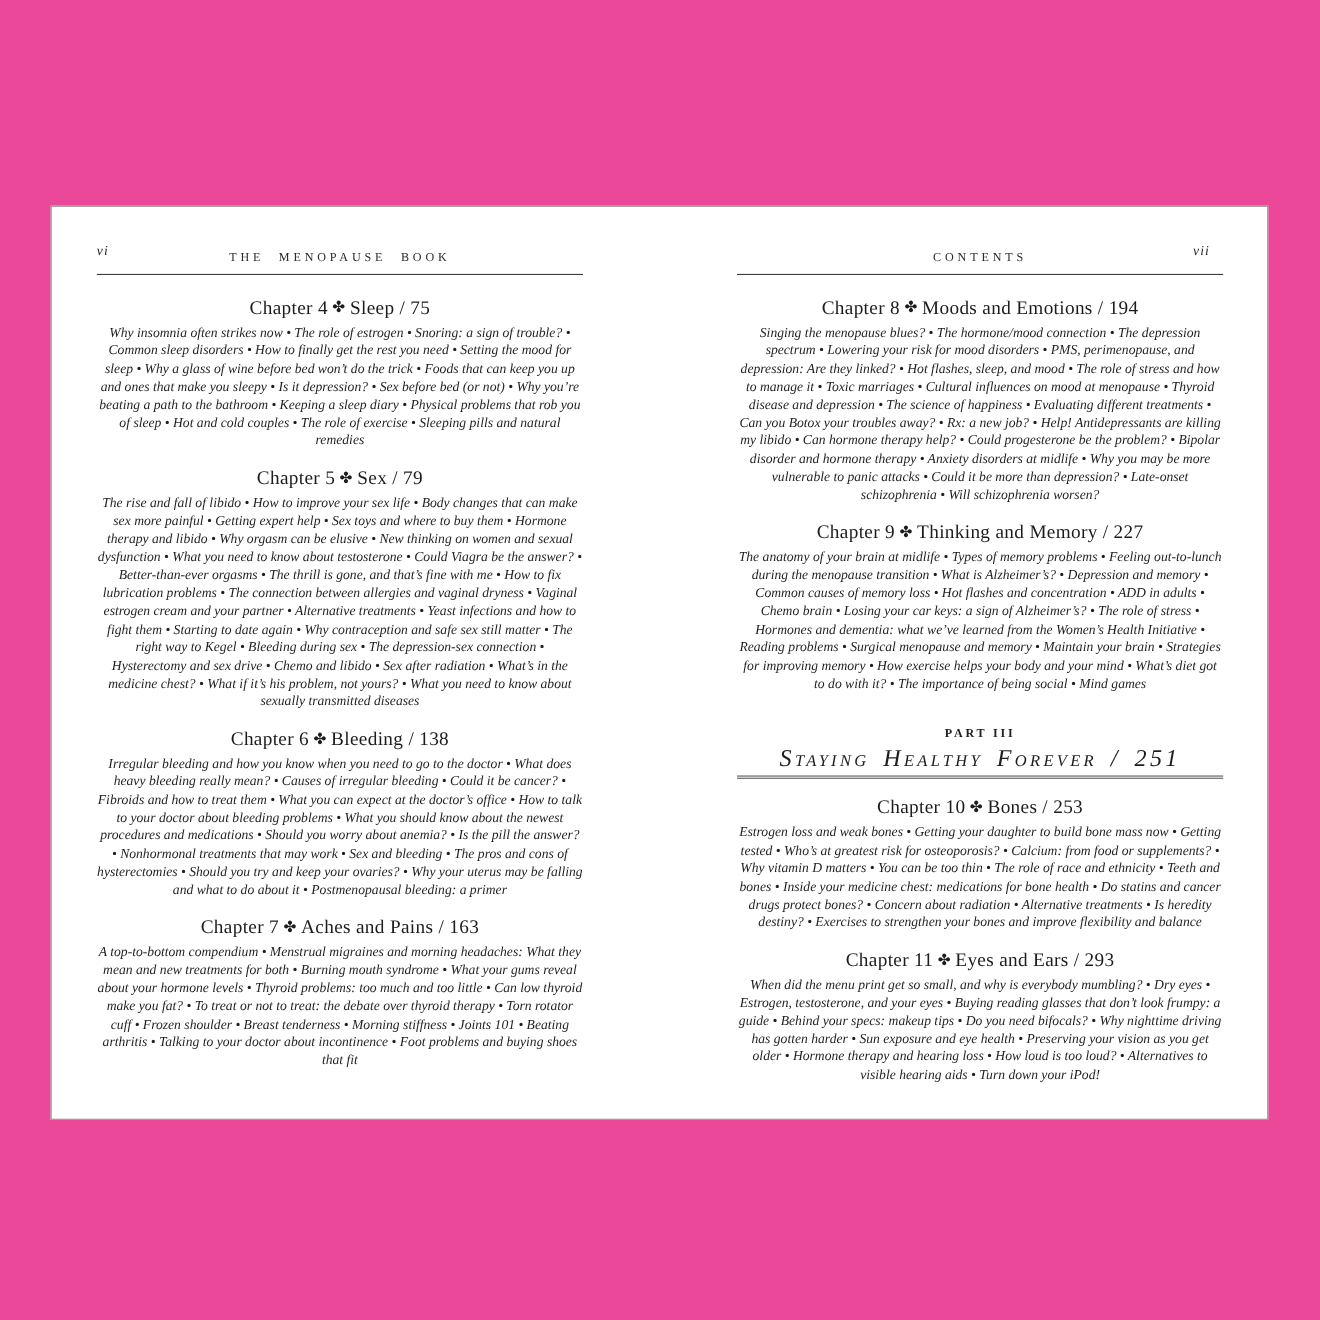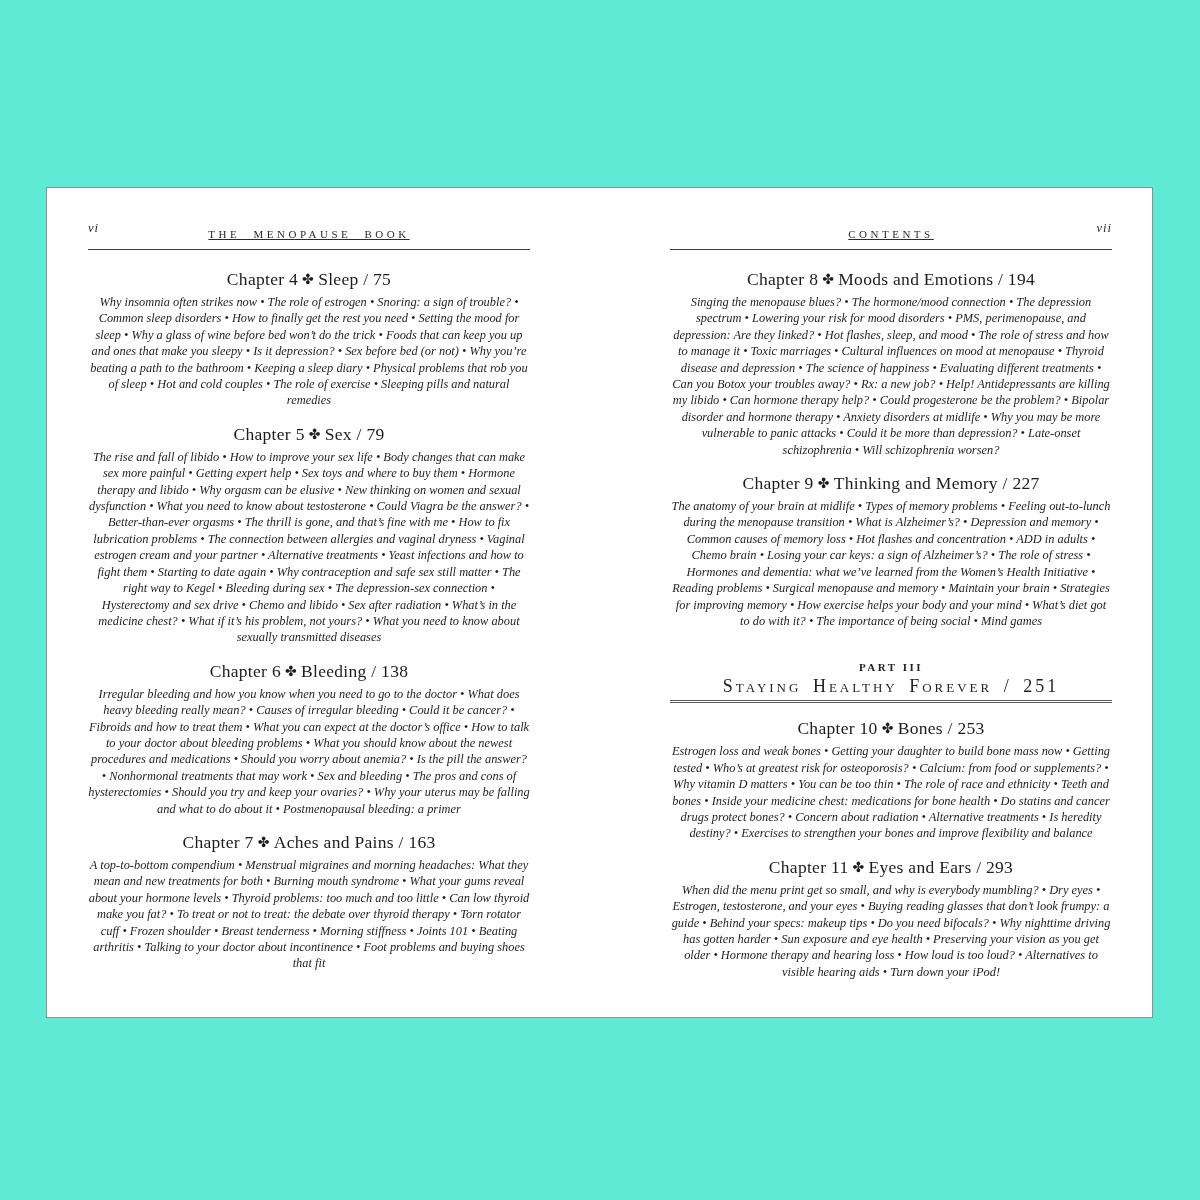--- a/index.html
+++ b/index.html
@@ -8,21 +8,21 @@
     background: #ffffff;
     width: 1200px;
     height: 1200px;
     font-family: "Liberation Serif", "DejaVu Serif", serif;
     color: #1c1c1c;
   }
   .canvas {
     position: relative;
     width: 1200px;
     height: 1200px;
-    background: #5eead4;
+    background: #ec4899;
     overflow: hidden;
   }
   .spread {
     position: absolute;
     left: 46px;
     top: 187px;
     width: 1107px;
     height: 831px;
     border: 1px solid #8f8f8f;
     box-sizing: border-box;
@@ -42,32 +42,31 @@
     position: relative;
     border-bottom: 1.5px solid #3d3d3d;
     padding-bottom: 7px;
     text-align: center;
   }
   .running-head {
     font-size: 11px;
     letter-spacing: 3.5px;
     word-spacing: 7px;
     color: #2a2a2a;
-    text-decoration: underline;
   }
   .folio {
     position: absolute;
     top: -3px;
     font-style: italic;
     font-size: 12.5px;
     letter-spacing: 1px;
     color: #2a2a2a;
   }
   .folio.fleft  { left: 0; }
-  .folio.fright { right: 0; }
+  .folio.fright { right: 12px; }
 
   .chapter-heading {
     text-align: center;
     font-size: 17.5px;
     font-weight: normal;
     margin: 15px 0 4px 0;
     letter-spacing: 0.3px;
   }
   .chapter-heading.first { margin-top: 19px; }
   .ornament {
@@ -91,27 +90,28 @@
     text-align: center;
     font-size: 11px;
     font-weight: bold;
     letter-spacing: 2.5px;
     color: #222222;
     margin-top: 32px;
   }
   .part-title {
     text-align: center;
     font-variant: small-caps;
-    font-size: 18px;
+    font-size: 22px;
     letter-spacing: 3px;
     word-spacing: 4px;
     color: #1e1e1e;
     padding-bottom: 3px;
     border-bottom: 3px double #5a5a5a;
     margin-top: 3px;
+    font-style: italic;
   }
 </style>
 </head>
 <body>
 
 <div class="canvas">
   <div class="spread">
 
     <div class="page left">
       <div class="col">

